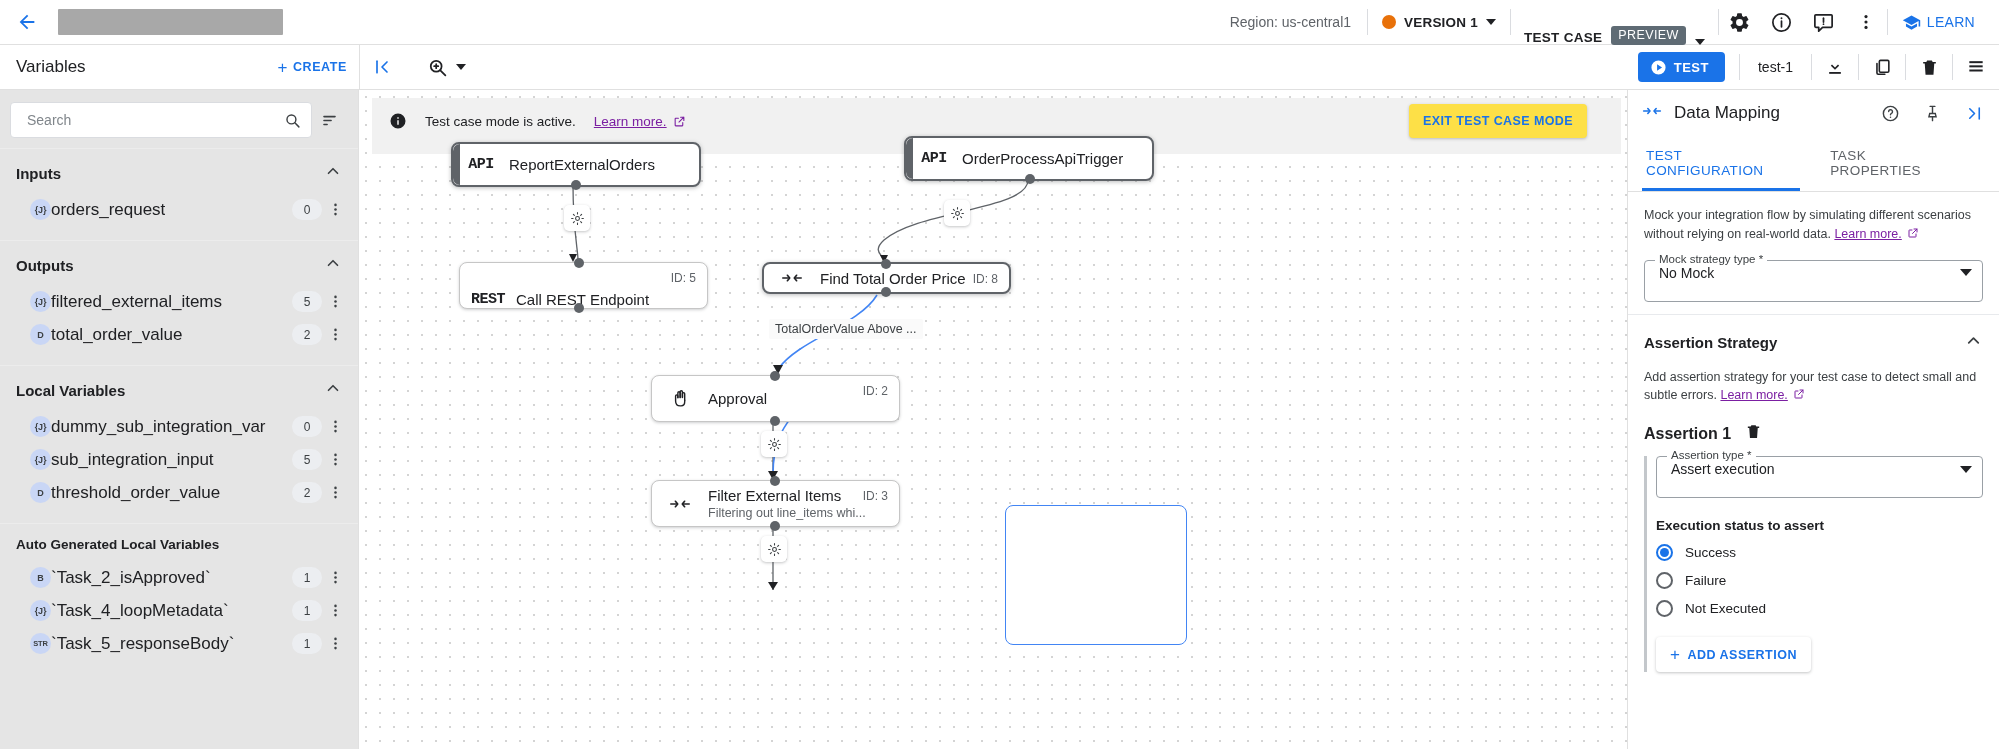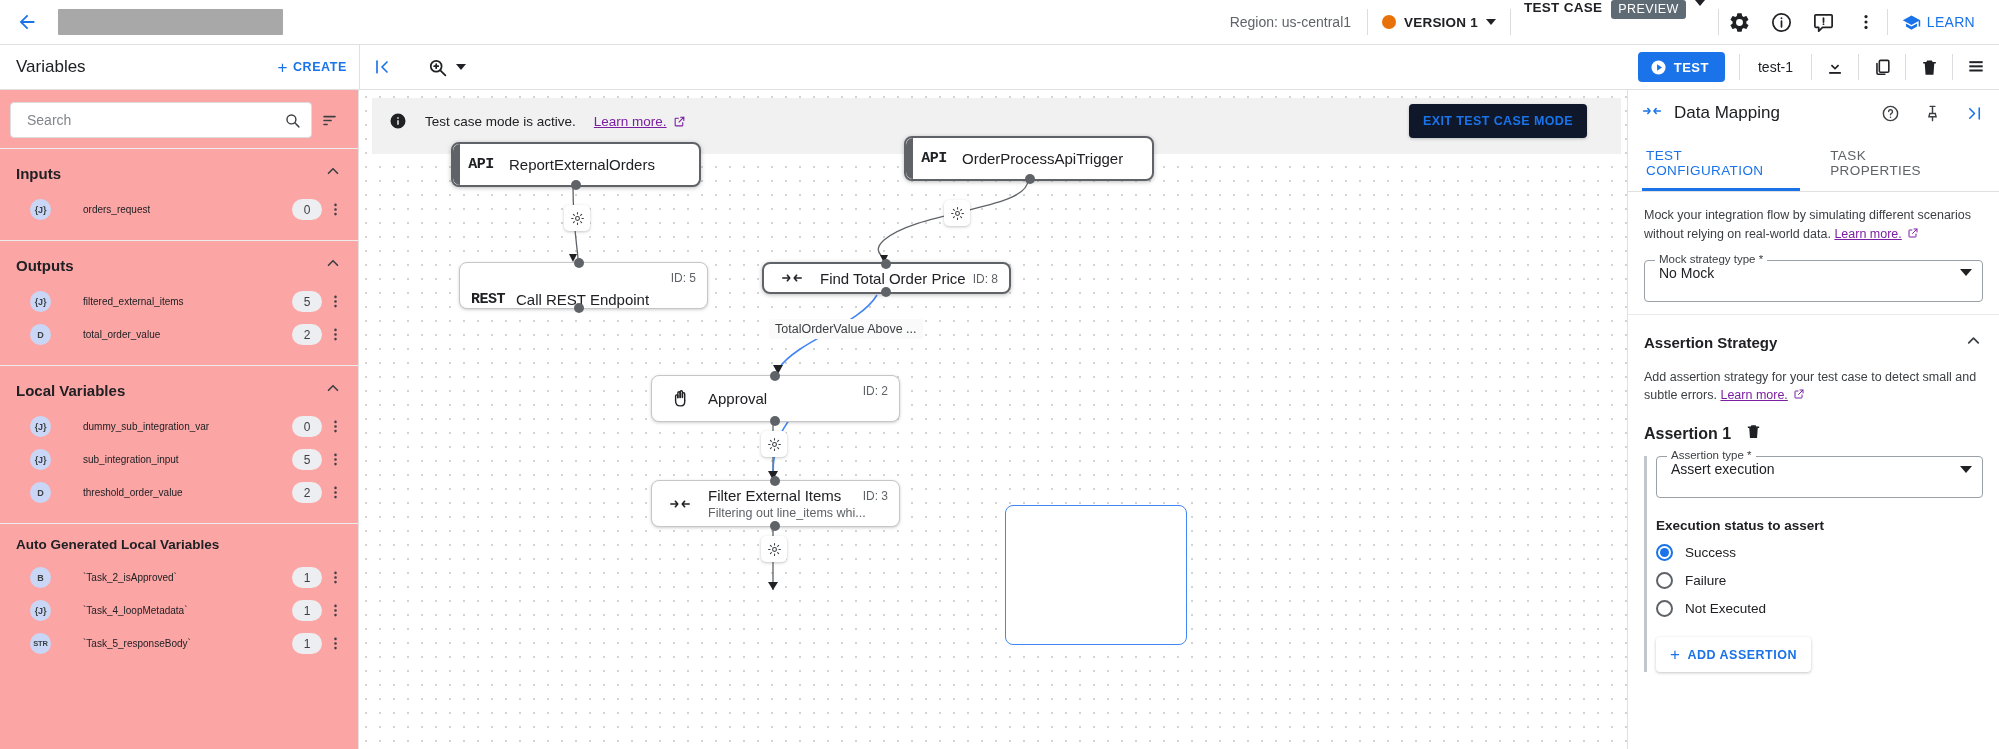--- a/index.html
+++ b/index.html
@@ -31,21 +31,21 @@
   }
   .topbar-spacer { flex: 1; }
   .region-label { font-size: 14px; color: #5f6368; padding: 0 16px; white-space: nowrap; }
   .vdiv { width: 1px; height: 26px; background: #dadce0; }
   .version-chip {
     display: flex; align-items: center; gap: 8px; padding: 0 14px; cursor: pointer; height: 45px;
   }
   .version-dot { width: 14px; height: 14px; border-radius: 50%; background: #e8710a; }
   .version-text { font-size: 13.5px; font-weight: bold; letter-spacing: .2px; color: #202124; }
   .caret { width: 0; height: 0; border-left: 5px solid transparent; border-right: 5px solid transparent; border-top: 6px solid #202124; }
-  .testcase-chip { display: flex; align-items: flex-start; gap: 9px; padding: 0 13px; height: 45px; cursor: pointer; }
+  .testcase-chip { display: flex; align-items: flex-end; gap: 9px; padding: 0 13px; height: 45px; cursor: pointer; }
   .testcase-label { font-size: 13.5px; font-weight: bold; letter-spacing: .3px; }
   .preview-badge {
     background: #5f6b74; color: #fff; font-size: 12.5px; letter-spacing: .4px;
     padding: 2px 7px 3px; border-radius: 3px;
   }
   .icon-btn {
     width: 42px; height: 45px; display: flex; align-items: center; justify-content: center;
     cursor: pointer; color: #202124;
   }
   .learn-btn {
@@ -68,21 +68,21 @@
     display: flex; align-items: center; gap: 7px; padding: 0 16px 0 12px;
     font-size: 13px; font-weight: bold; letter-spacing: .5px; cursor: pointer; margin-right: 14px;
   }
   .testname { font-size: 14px; color: #202124; padding: 0 18px; white-space: nowrap; }
   .tool-icon { width: 46px; height: 45px; display: flex; align-items: center; justify-content: center; cursor: pointer; color: #202124; }
 
   
   .body { flex: 1; display: flex; min-height: 0; }
 
   
-  .leftpanel { width: 359px; min-width: 359px; border-right: 1px solid #e0e0e0; background: #fca5a5; display: flex; flex-direction: column; overflow: hidden; }
+  .leftpanel { width: 359px; min-width: 359px; border-right: 1px solid #e0e0e0; background: #e5e5e5; display: flex; flex-direction: column; overflow: hidden; }
   .search-row { padding: 12px 12px 10px 10px; display: flex; align-items: center; }
   .search-box {
     flex: 1; height: 36px; border: 1px solid #dadce0; border-radius: 4px;
     display: flex; align-items: center; padding: 0 10px 0 14px; gap: 8px; background: #fff;
   }
   .search-input { border: none; outline: none; flex: 1; font-size: 14px; font-family: inherit; color: #202124; background: transparent; }
   .search-input::placeholder { color: #80868b; }
   .sort-icon { width: 34px; display: flex; align-items: center; justify-content: center; cursor: pointer; color: #3c4043; }
 
   .section { border-top: 1px solid #ececec; }
@@ -93,21 +93,21 @@
   .sec-spacer { flex: 1; }
   .chev { color: #3c4043; }
 
   .var-row { display: flex; align-items: center; height: 33px; padding: 0 10px 0 30px; cursor: pointer; }
   .type-badge {
     width: 21px; height: 21px; border-radius: 50%; background: #c9d6f5; color: #3c4043;
     display: flex; align-items: center; justify-content: center;
     font-size: 9px; font-weight: bold; letter-spacing: -.2px; flex-shrink: 0;
   }
   .type-badge.tiny { font-size: 7.5px; }
-  .var-name { margin-left: 32px; font-size: 10px; color: #202124; white-space: nowrap; overflow: hidden; text-overflow: ellipsis; }
+  .var-name { margin-left: 0; font-size: 17px; color: #202124; white-space: nowrap; overflow: hidden; text-overflow: ellipsis; }
   .vr-spacer { flex: 1; }
   .count-pill {
     background: #eceef1; color: #3c4043; border-radius: 11px; min-width: 30px; height: 21px;
     display: flex; align-items: center; justify-content: center; font-size: 12px; padding: 0 8px;
   }
   .kebab { width: 26px; display: flex; align-items: center; justify-content: center; color: #3c4043; cursor: pointer; }
   .sec-gap { height: 14px; }
 
   
   .canvas { flex: 1; position: relative; overflow: hidden; background: #ffffff; }
@@ -120,21 +120,21 @@
     position: absolute; left: 13px; top: 8px; right: 6px; height: 56px;
     background: #f1f1f1;
   }
   .banner {
     position: absolute; left: 30px; top: 22px;
     display: flex; align-items: center; gap: 18px; font-size: 13.5px; color: #202124;
   }
   .banner-link { color: #7b1fa2; text-decoration: underline; cursor: pointer; }
   .exit-btn {
     position: absolute; right: 40px; top: 14px;
-    background: #0f172a; border-radius: 4px; box-shadow: 0 1px 3px rgba(60,64,67,.3);
+    background: #fde047; border-radius: 4px; box-shadow: 0 1px 3px rgba(60,64,67,.3);
     color: #1a73e8; font-size: 12.5px; font-weight: bold; letter-spacing: .4px;
     padding: 10px 14px; cursor: pointer;
   }
 
   .node {
     position: absolute; background: #fff; border: 1px solid #c6c6c6; border-radius: 8px;
     box-shadow: 0 1px 3px rgba(60,64,67,.25); display: flex; align-items: center;
   }
   .node.sel { border: 2px solid #5f6368; box-shadow: 0 1px 4px rgba(60,64,67,.35); }
   .node-stripe { position: absolute; left: 0; top: 0; bottom: 0; width: 7px; background: #5f6368; border-radius: 7px 0 0 7px; }

